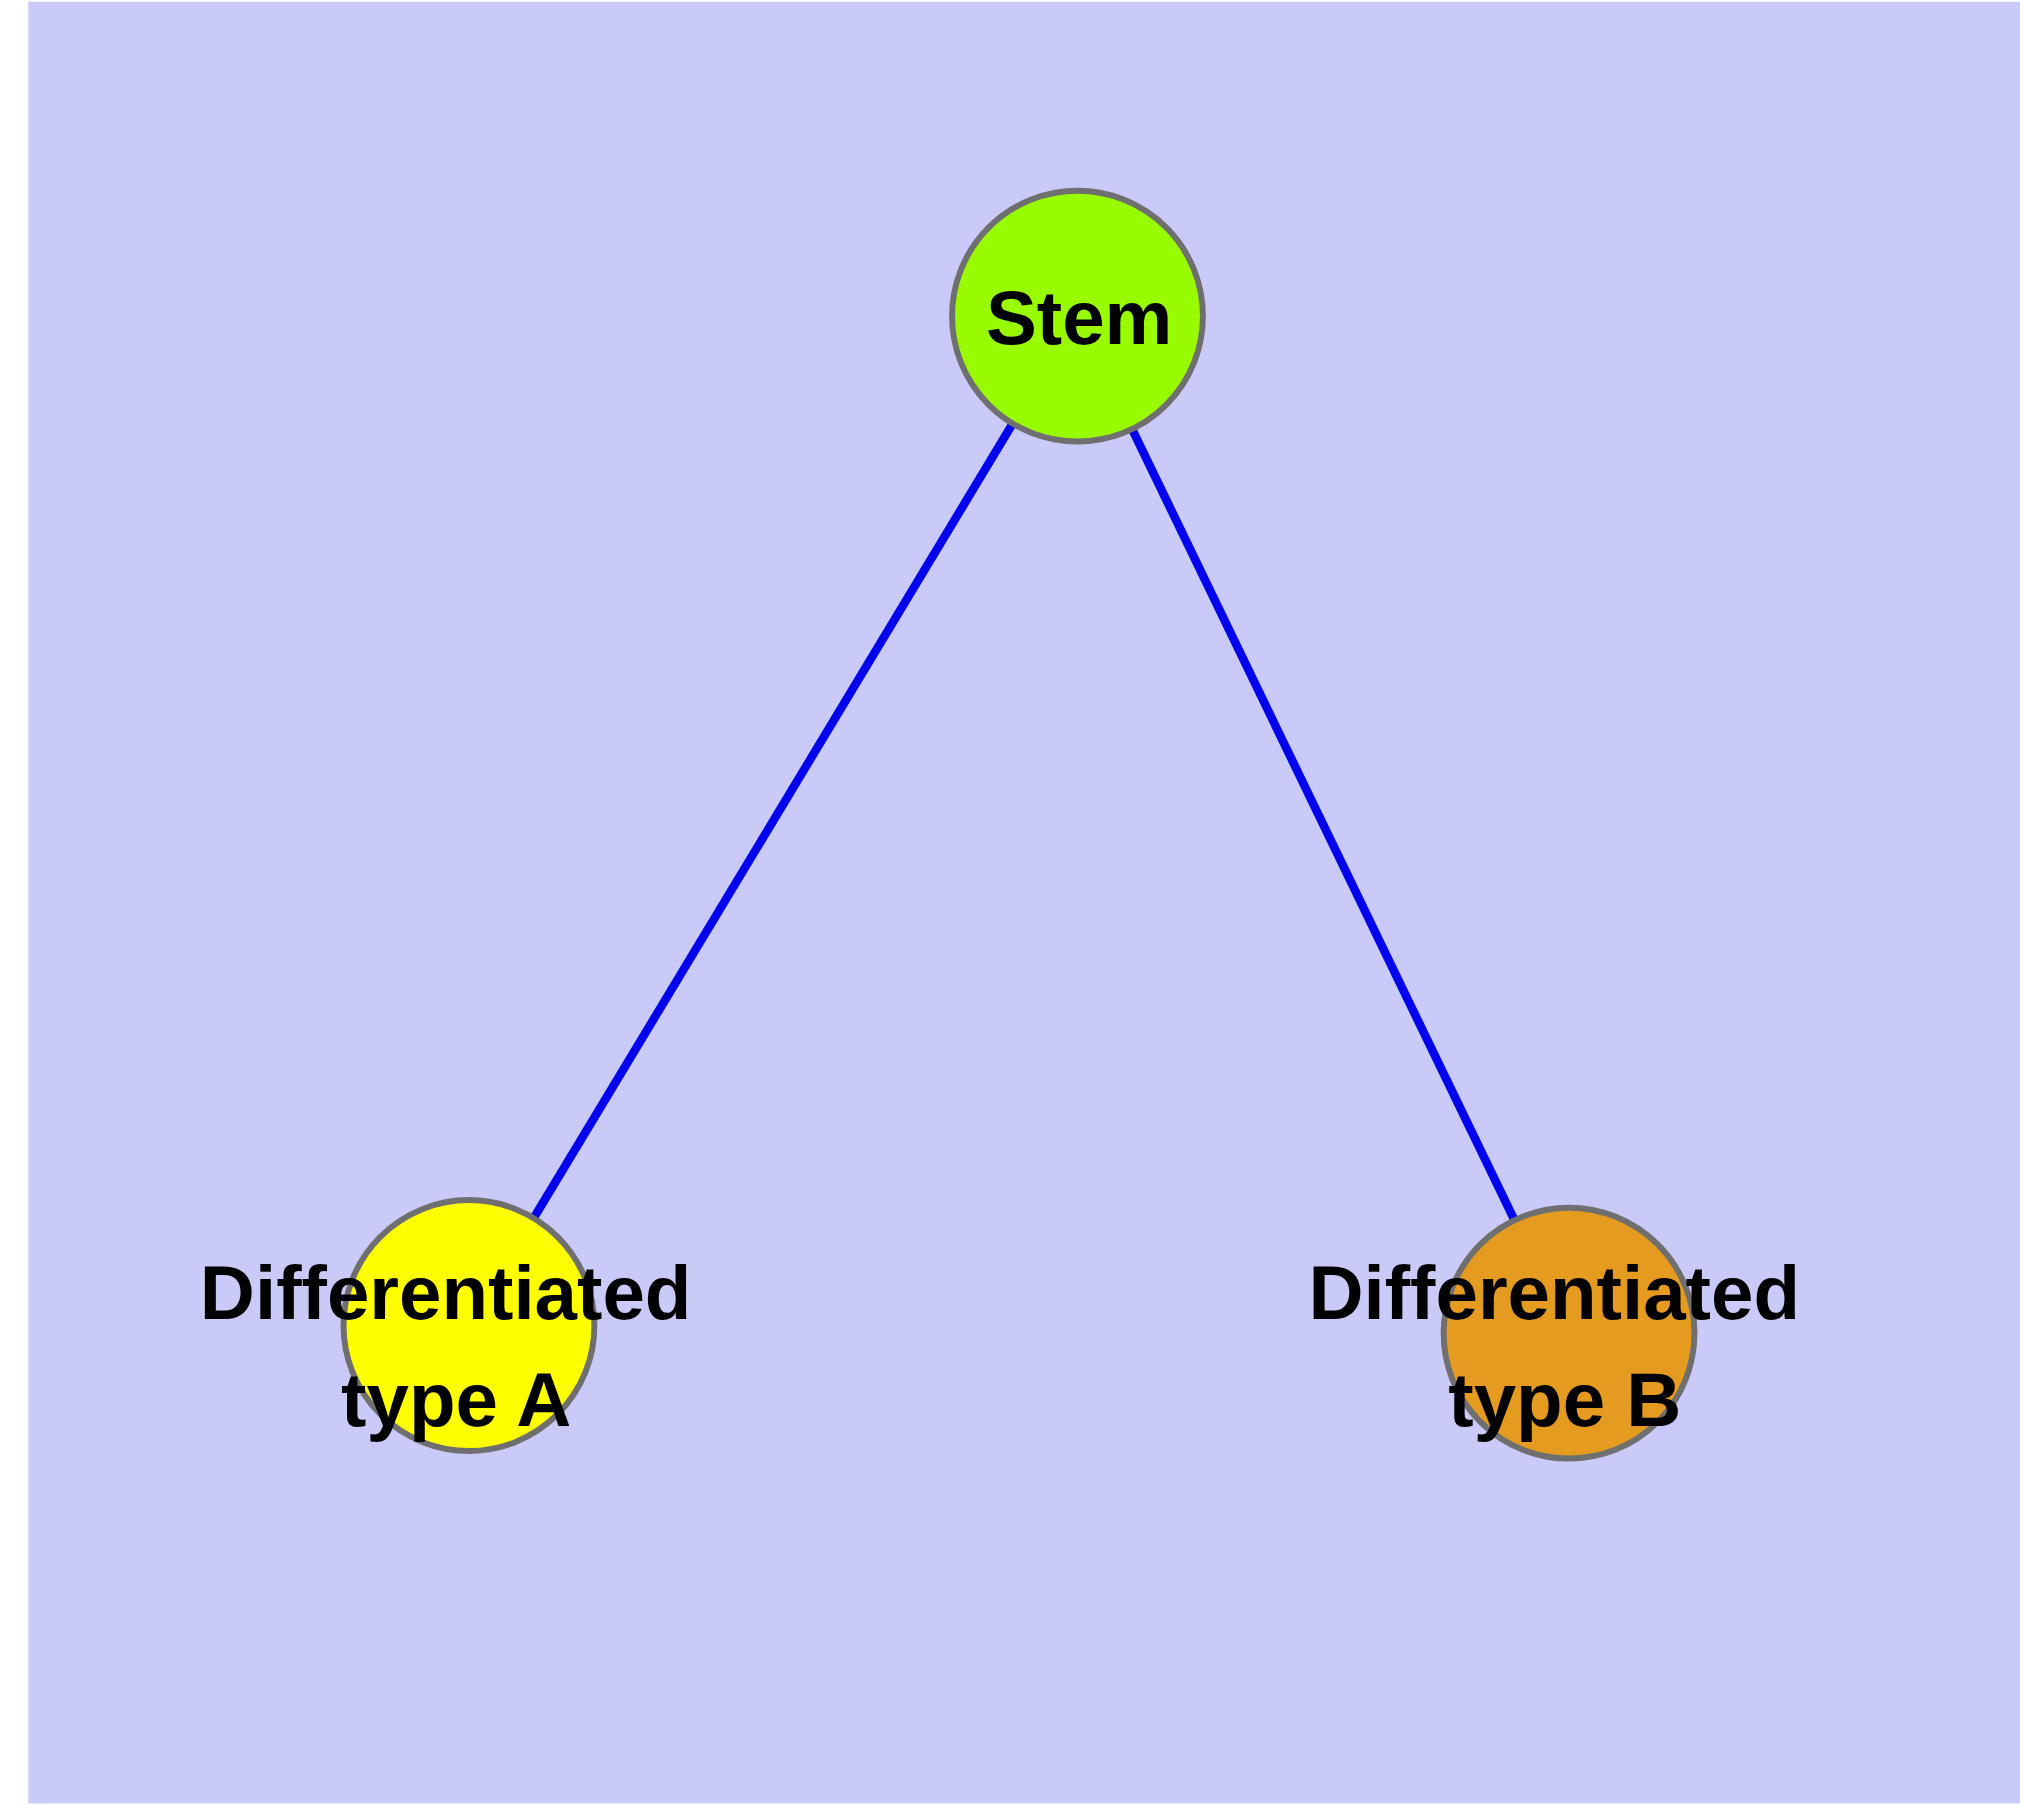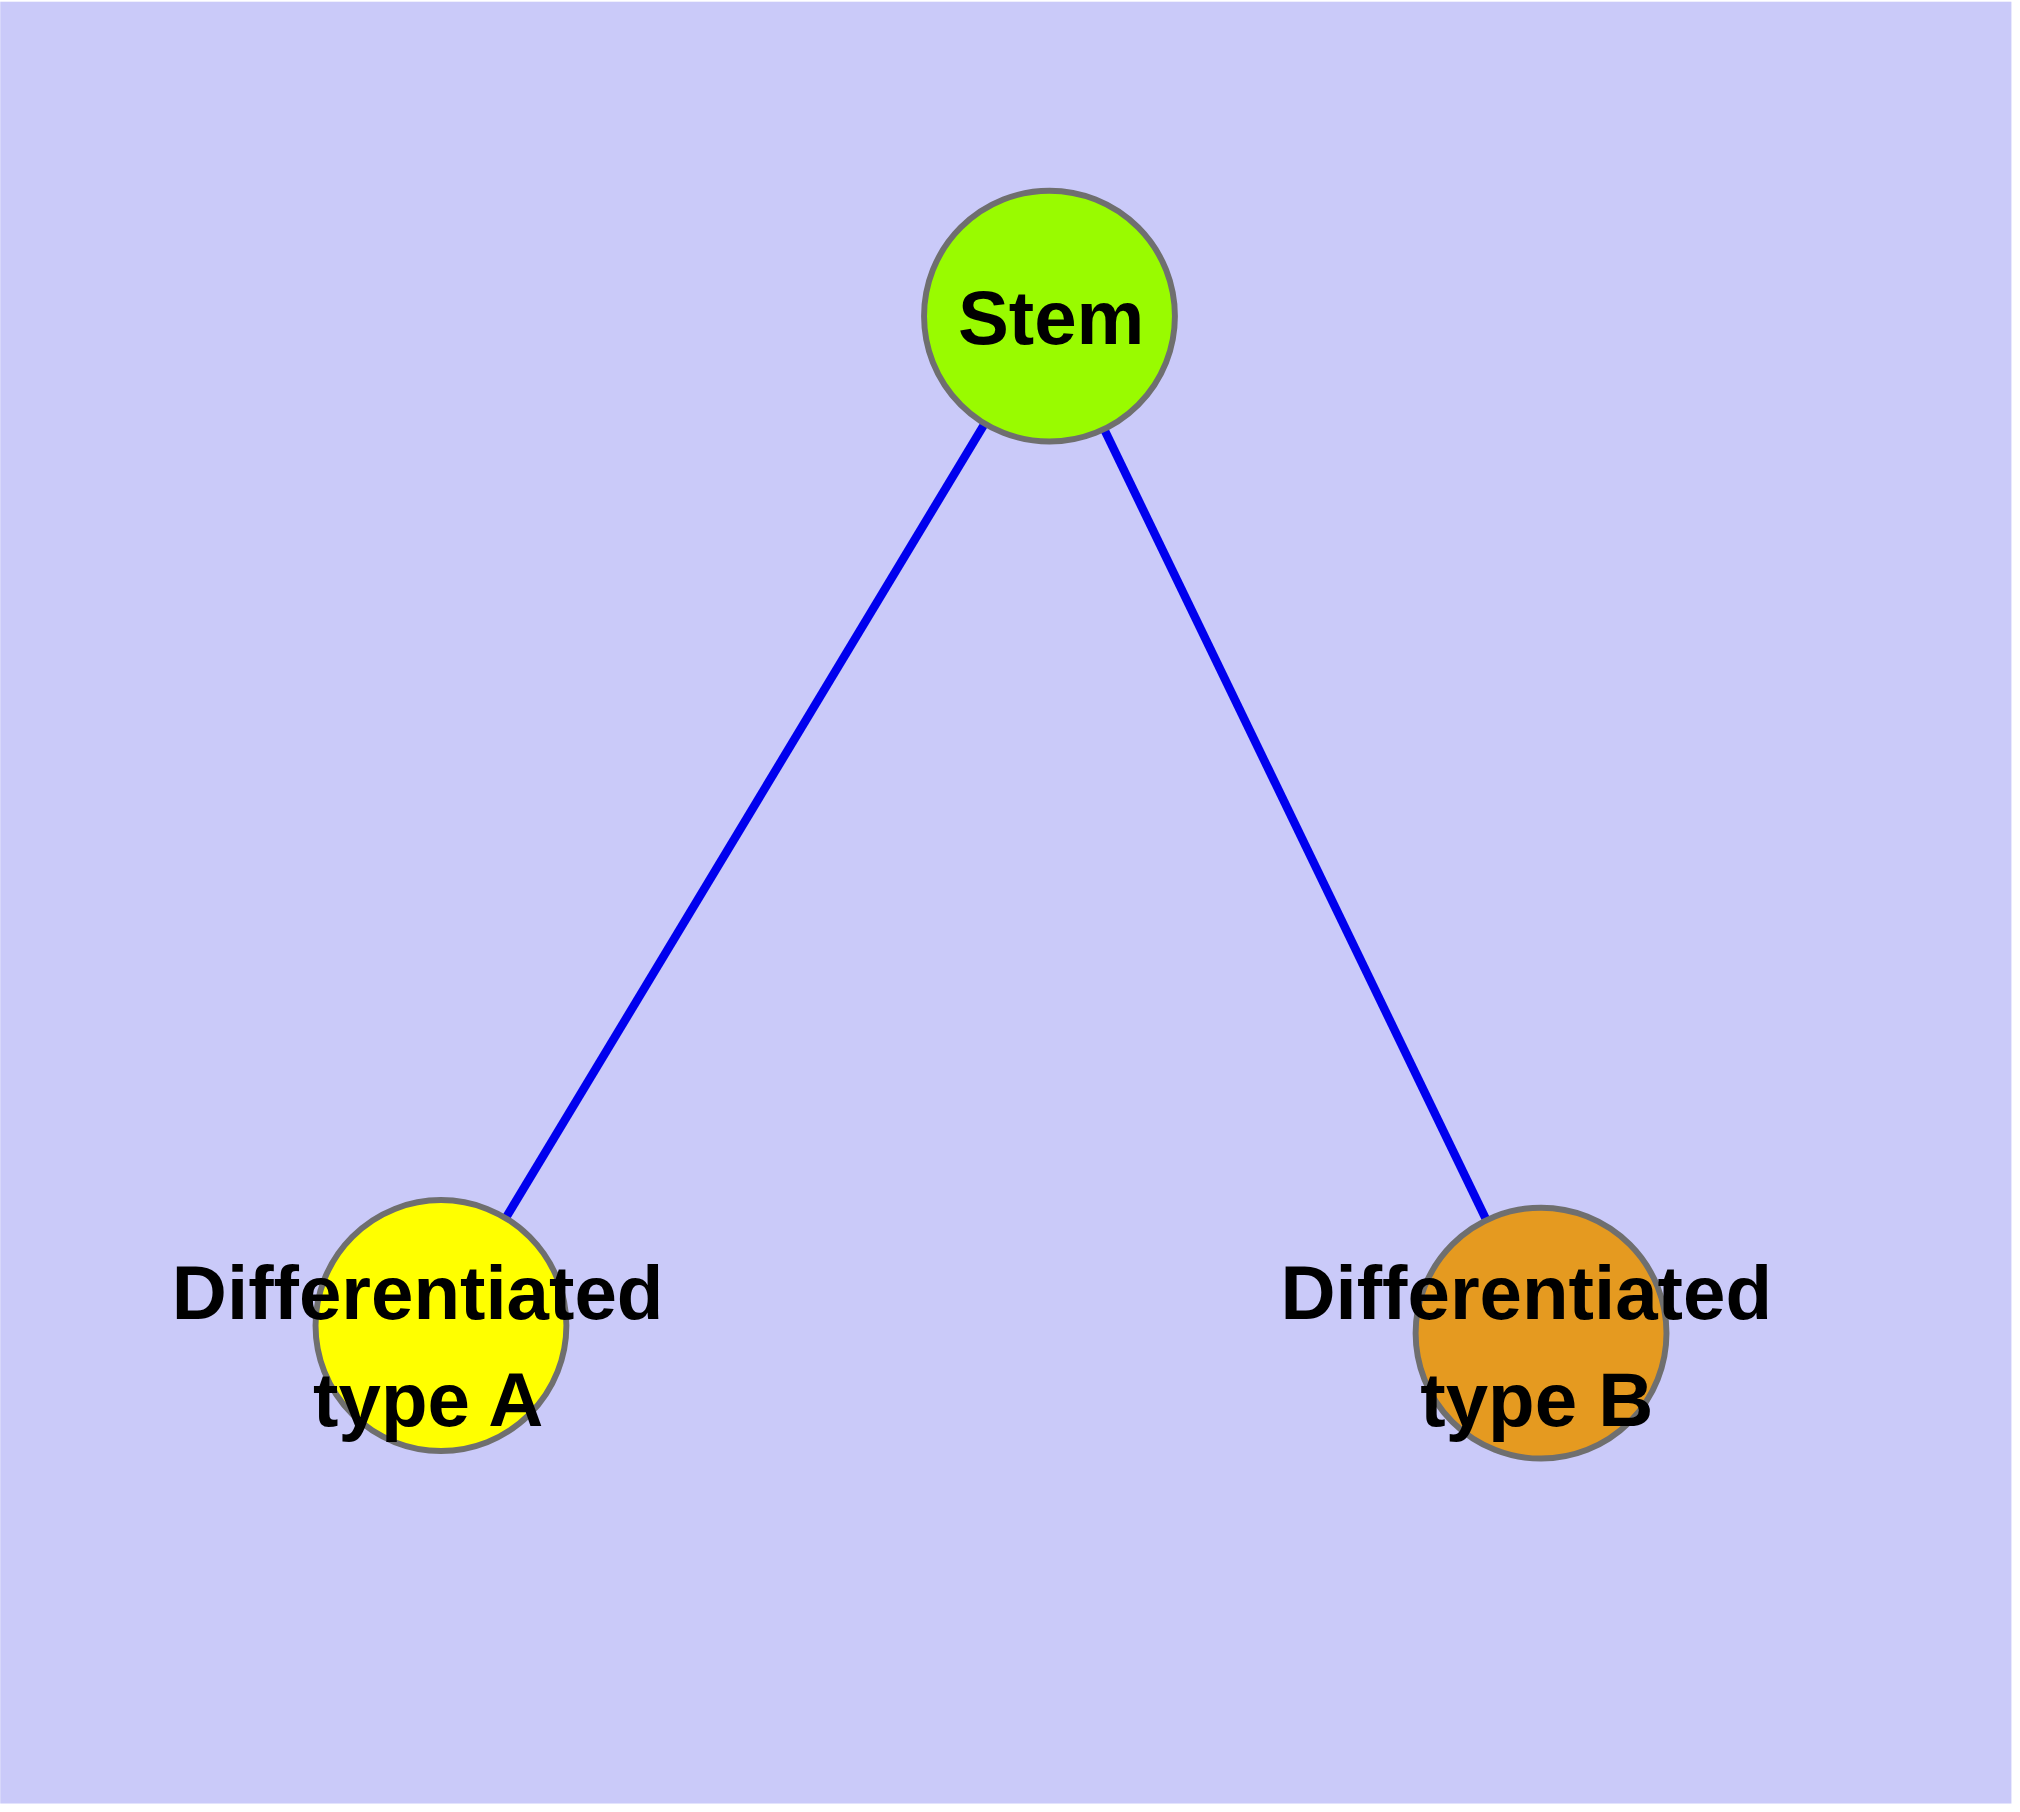--- a/index.html
+++ b/index.html
@@ -7,20 +7,21 @@
     padding: 0;
     background: #ffffff;
     width: 2021px;
     height: 1812px;
     overflow: hidden;
   }
   .stage {
     position: relative;
     width: 1705px;
     height: 1812px;
+    padding-left: 28px;
   }
   svg {
     display: block;
   }
   .nlabel {
     font-family: "Liberation Sans", sans-serif;
     font-weight: bold;
     font-size: 90px;
   }
 </style>

